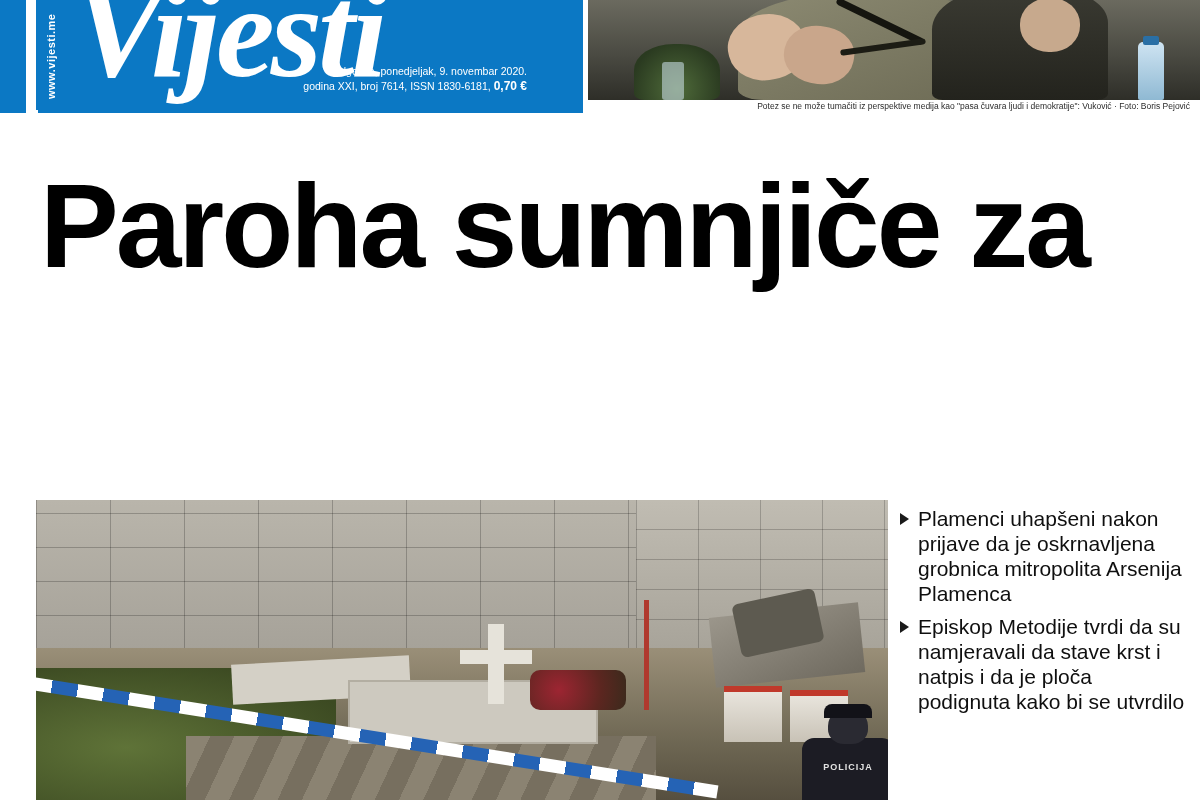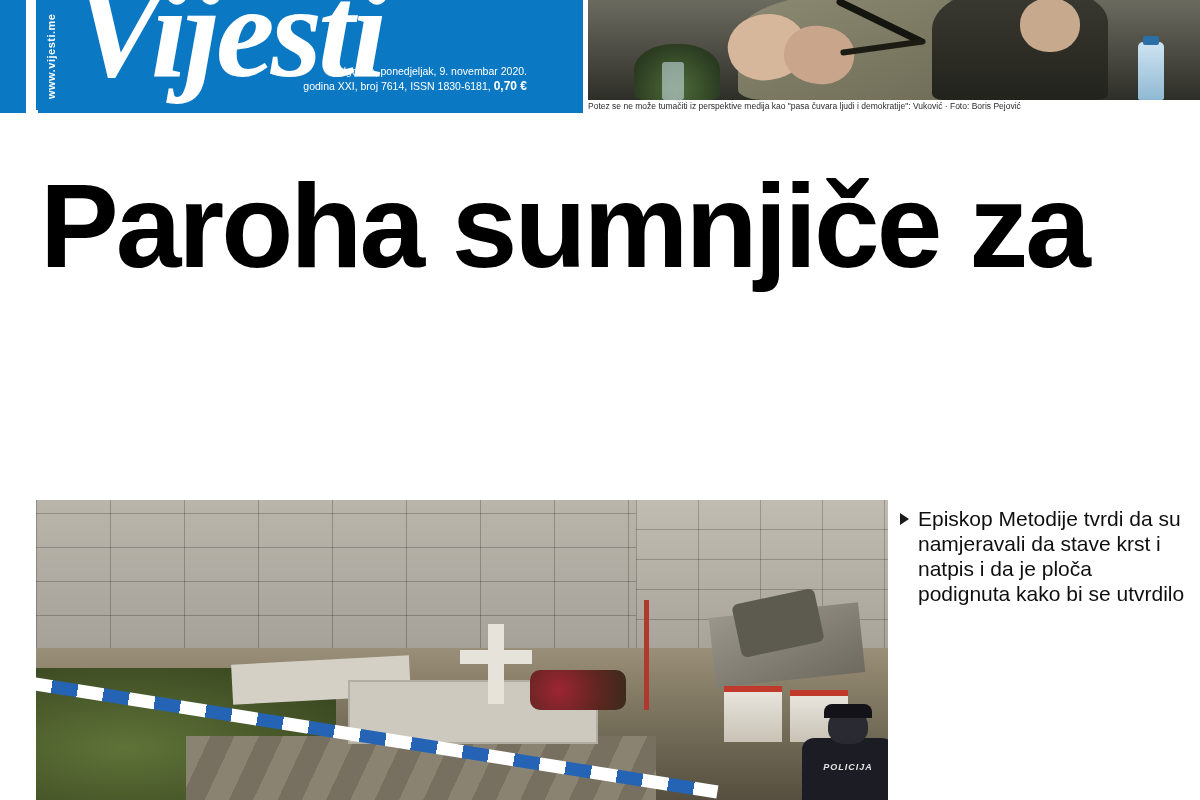--- a/index.html
+++ b/index.html
@@ -157,21 +157,21 @@
     border-radius: 3px;
   }
   .caption-bar {
     position: absolute;
     left: 588px; top: 100px;
     width: 612px; height: 13px;
     background: #ffffff;
     color: #2b2b2b;
     font-size: 8.5px;
     line-height: 13px;
-    text-align: left;
+    text-align: right;
     padding-right: 10px;
     white-space: nowrap;
     overflow: hidden;
   }
 
   
   .kicker {
     position: absolute;
     left: 0; top: 133px;
     width: 1200px;
@@ -197,21 +197,20 @@
   .headline .l1 { display: block; }
   .headline .l2 { display: block; }
 
   
   .main-photo {
     position: absolute;
     left: 36px; top: 500px;
     width: 852px; height: 300px;
     overflow: hidden;
     background: #8e8c84;
-    font-style: italic;
   }
   .mp-wall {
     position: absolute; left: 0; top: 0;
     width: 852px; height: 150px;
     background:
       repeating-linear-gradient(0deg, rgba(0,0,0,0.22) 0 1px, rgba(0,0,0,0) 1px 34px),
       repeating-linear-gradient(90deg, rgba(0,0,0,0.22) 0 1px, rgba(0,0,0,0) 1px 74px),
       linear-gradient(180deg,#b9b5ab 0%, #a6a299 100%);
   }
   .mp-wall2 {
@@ -412,17 +411,21 @@
     <div class="mp-tape"></div>
     <div class="mp-cop-body"></div>
     <div class="mp-cop-head"></div>
     <div class="mp-cop-cap"></div>
     <div class="mp-cop-text">POLICIJA</div>
   </div>
 
   <div class="bullets">
     <div class="bullet">
       <span class="tri"></span>
+      <span>Plamenci uhapšeni nakon prijave da je oskrnavljena grobnica mitropolita Arsenija Plamenca</span>
+    </div>
+    <div class="bullet">
+      <span class="tri"></span>
       <span>Episkop Metodije tvrdi da su namjeravali da stave krst i natpis i da je ploča podignuta kako bi se utvrdilo</span>
     </div>
   </div>
 
 </div>
 
 </body></html>

